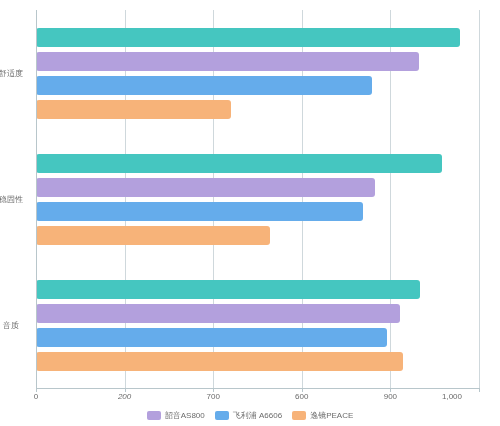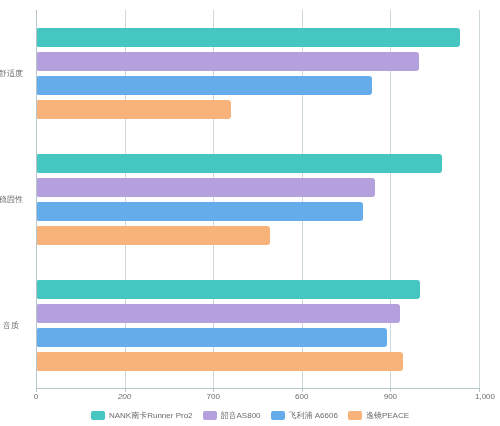--- a/index.html
+++ b/index.html
@@ -197,28 +197,24 @@
       <div class="x-label" style="left: 36px;">0</div>
       <div class="x-tick" style="left: 124.6px;"></div>
       <div class="x-label" style="left: 124.6px; font-style: italic;">200</div>
       <div class="x-tick" style="left: 213.2px;"></div>
       <div class="x-label" style="left: 213.2px;">700</div>
       <div class="x-tick" style="left: 301.8px;"></div>
       <div class="x-label" style="left: 301.8px;">600</div>
       <div class="x-tick" style="left: 390.4px;"></div>
       <div class="x-label" style="left: 390.4px;">900</div>
       <div class="x-tick" style="left: 479px;"></div>
-      <div class="x-label" style="left: 485px;">1,000</div>
+      <div class="x-label" style="left: 452px;">1,000</div>
     </div>
 
   <div class="legend" id="legend">
-      <div class="legend-item">
-        <span class="legend-swatch" style="background: rgb(69, 198, 192);"></span>
-        <span class="legend-text">NANK南卡Runner Pro2</span>
-      </div>
       <div class="legend-item">
         <span class="legend-swatch" style="background: rgb(179, 160, 221);"></span>
         <span class="legend-text">韶音AS800</span>
       </div>
       <div class="legend-item">
         <span class="legend-swatch" style="background: rgb(101, 172, 235);"></span>
         <span class="legend-text">飞利浦 A6606</span>
       </div>
       <div class="legend-item">
         <span class="legend-swatch" style="background: rgb(247, 179, 121);"></span>

